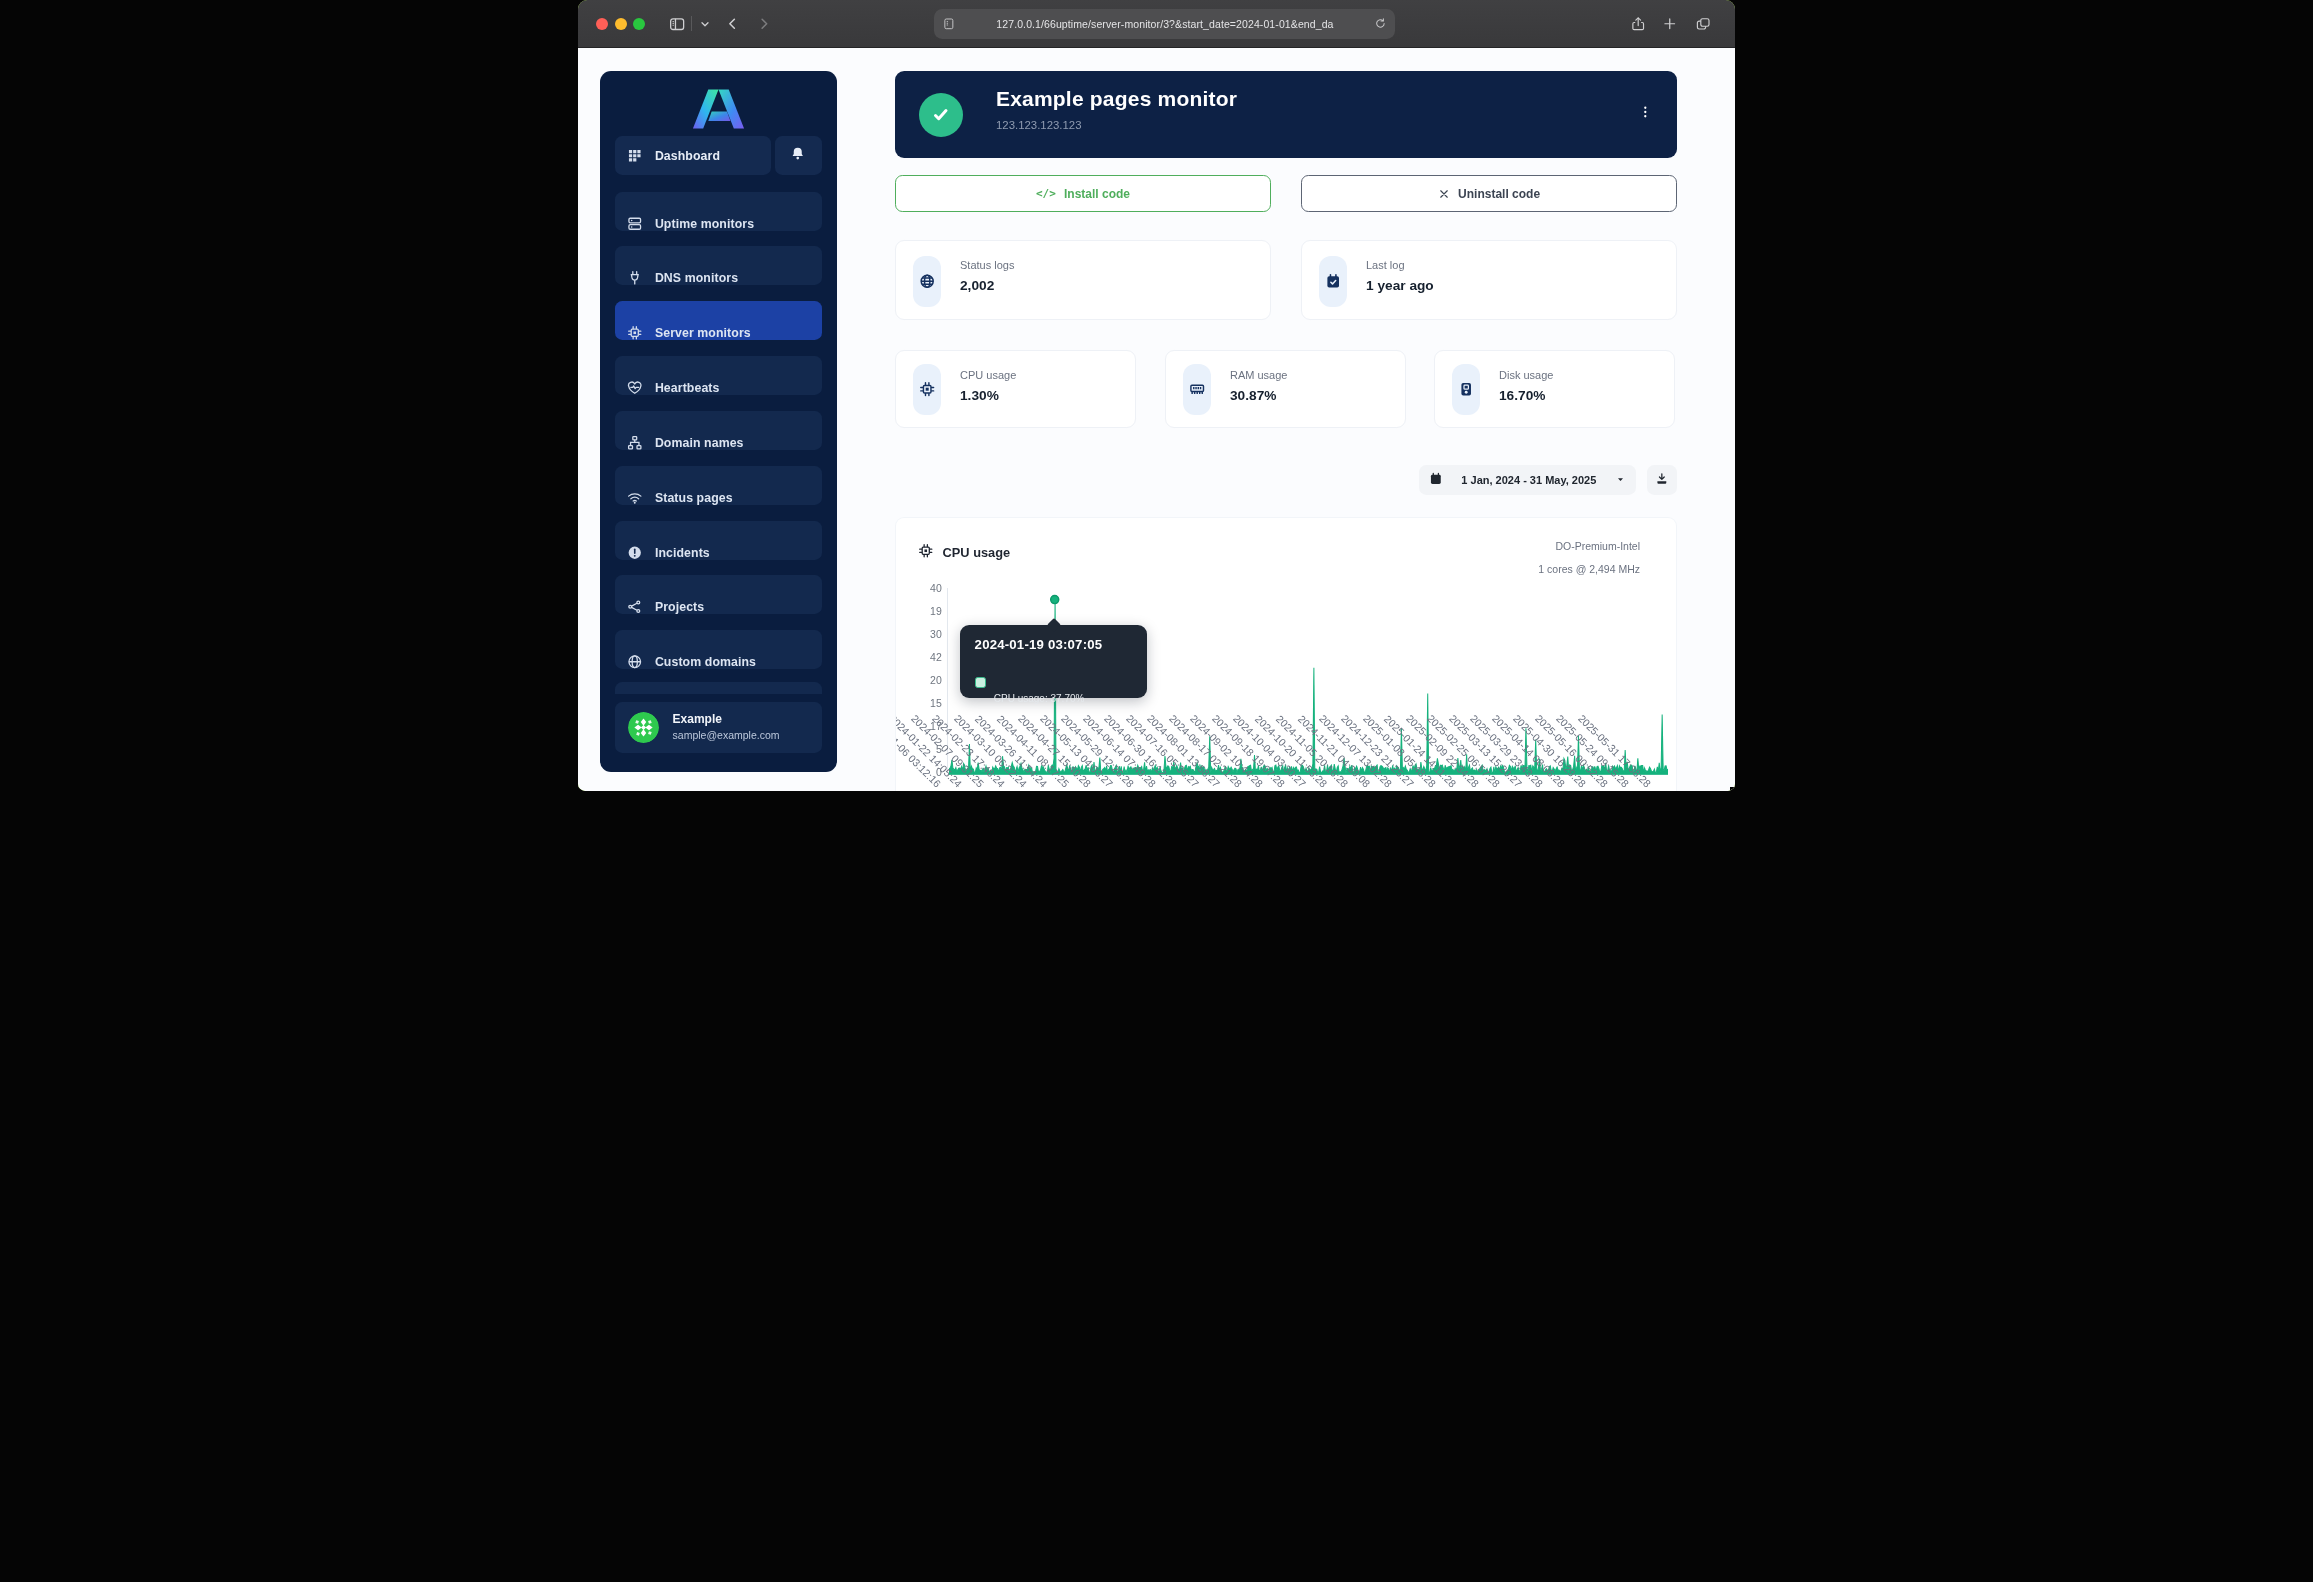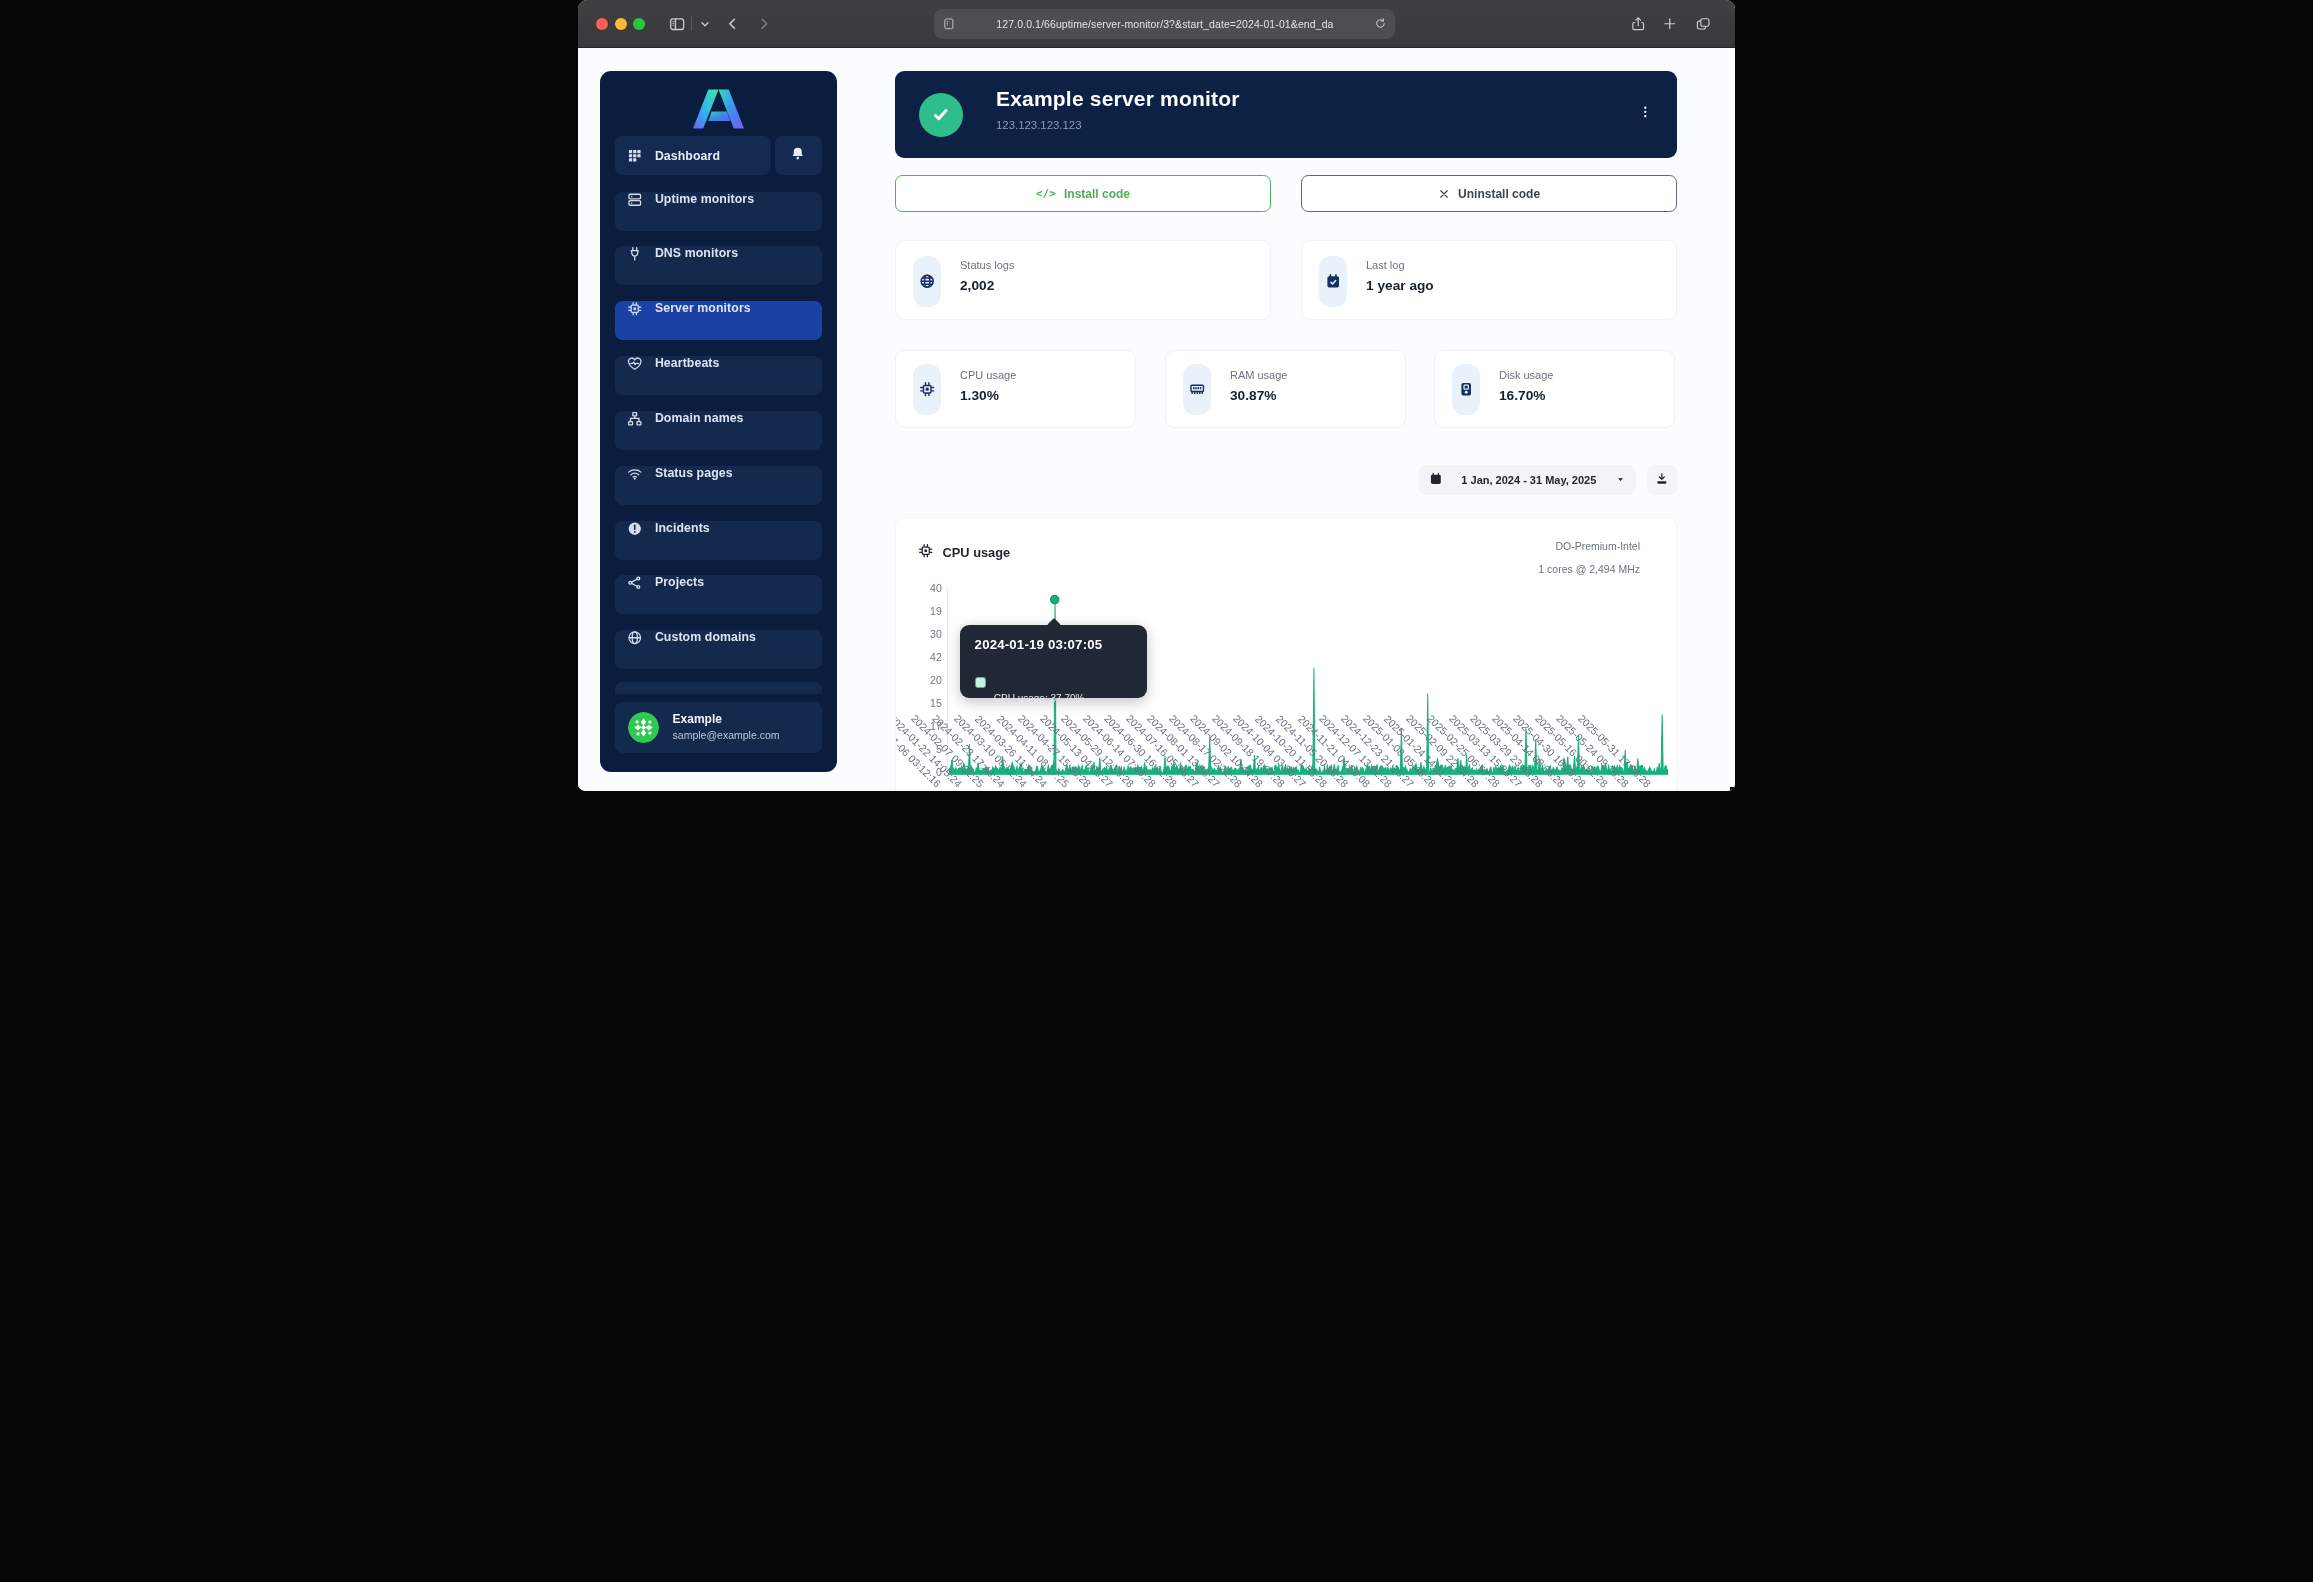--- a/index.html
+++ b/index.html
@@ -22,21 +22,21 @@
   .url-fade{position:absolute;right:0;top:0;bottom:0;width:40px;background:linear-gradient(to right,rgba(78,78,80,0),#4e4e50 75%);}
   .urlbar .reload-ic{margin-right:8.2px;color:#c6c6c8;display:flex;}
   
   .content{position:relative;width:1157px;height:744px;background:#fbfcfe;overflow:hidden;}
   
   .sidebar{position:absolute;left:22px;top:23px;width:237px;height:701px;border-radius:11px;background:#0a1d3f;overflow:hidden;}
   .logo{position:absolute;left:0;right:0;top:14.6px;display:flex;justify-content:center;}
   .sb-row{position:absolute;left:14.6px;top:65px;width:207px;height:39px;display:flex;gap:3.7px;}
   .sb-dash{flex:1;background:#142a50;border-radius:7.3px;display:flex;align-items:center;padding-left:12.8px;color:#e7edf7;}
   .sb-bell{width:47px;background:#142a50;border-radius:7.3px;display:flex;align-items:center;justify-content:center;color:#e7edf7;}
-  .sb-item{position:absolute;left:14.6px;width:207px;height:39px;background:#13294e;border-radius:7.3px;display:flex;align-items:flex-start;padding-left:12.8px;color:#dde5f2;cursor:default;}
+  .sb-item{position:absolute;left:14.6px;width:207px;height:39px;background:#13294e;border-radius:7.3px;display:flex;align-items:flex-end;padding-left:12.8px;color:#dde5f2;cursor:default;}
   .sb-item.active{background:#1c41a5;}
   .sb-ic{width:15.5px;height:15.5px;margin-right:12px;display:flex;align-items:center;justify-content:center;color:#d4ddec;flex:none;}
   .sb-label{font-size:12.3px;font-weight:700;letter-spacing:0.1px;}
   .sb-partial{position:absolute;left:14.6px;top:611px;width:207px;height:12px;background:#13294e;border-radius:7.3px 7.3px 0 0;}
   .sb-user{position:absolute;left:14.6px;top:631px;width:207px;height:51px;background:#13294e;border-radius:7.3px;}
   .avatar{position:absolute;left:13.7px;top:10px;width:31px;height:31px;border-radius:50%;overflow:hidden;}
   .usr-name{position:absolute;left:58px;top:10px;font-size:12px;font-weight:700;color:#f2f5fa;}
   .usr-mail{position:absolute;left:58px;top:27.4px;font-size:10.5px;color:#bcc8dc;}
   
   .hdr-card{position:absolute;left:317px;top:23px;width:782px;height:87px;border-radius:9.1px;background:#0d2145;}
@@ -340,21 +340,21 @@
         <span class="usr-mail">sample@example.com</span>
       </div>
     </nav>
 
     <section class="hdr-card">
       <div class="chk">
         <svg width="24" height="24" viewBox="0 0 24 24" fill="none" stroke="currentColor" stroke-width="3" stroke-linecap="round" stroke-linejoin="round">
             <path d="M6.5 12.5l3.2 3.2 7.3-8.2"></path>
           </svg>
       </div>
-      <div class="hdr-title">Example server monitor</div>
+      <div class="hdr-title">Example pages monitor</div>
       <div class="hdr-ip">123.123.123.123</div>
       <div class="kebab">
         <span>
           <svg width="14.6" height="20" viewBox="0 0 24 24" fill="currentColor">
               <circle cx="12" cy="5" r="1.9"></circle>
               <circle cx="12" cy="12" r="1.9"></circle>
               <circle cx="12" cy="19" r="1.9"></circle>
             </svg>
         </span>
       </div>

